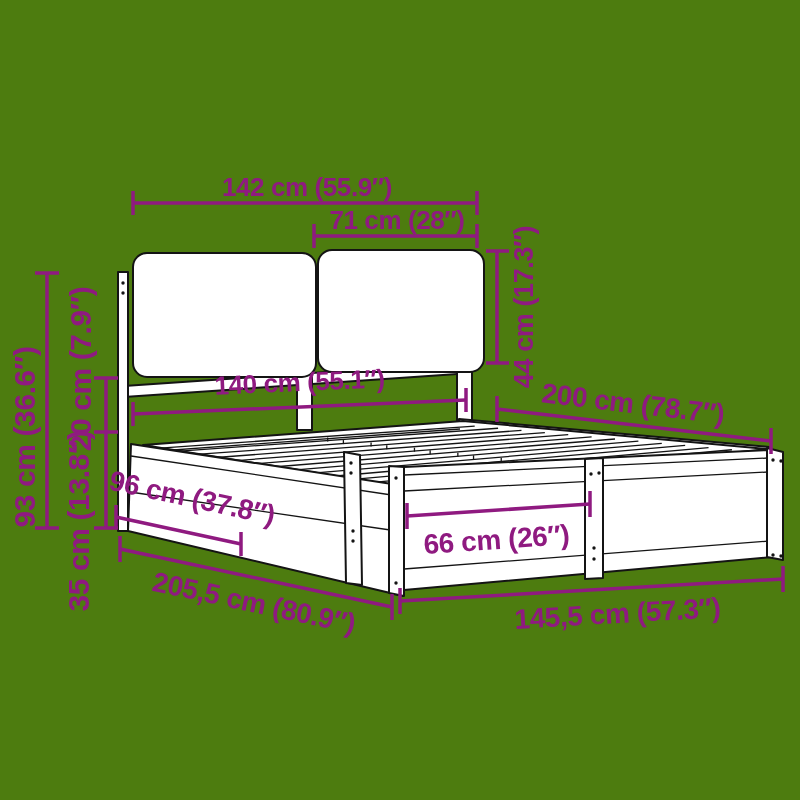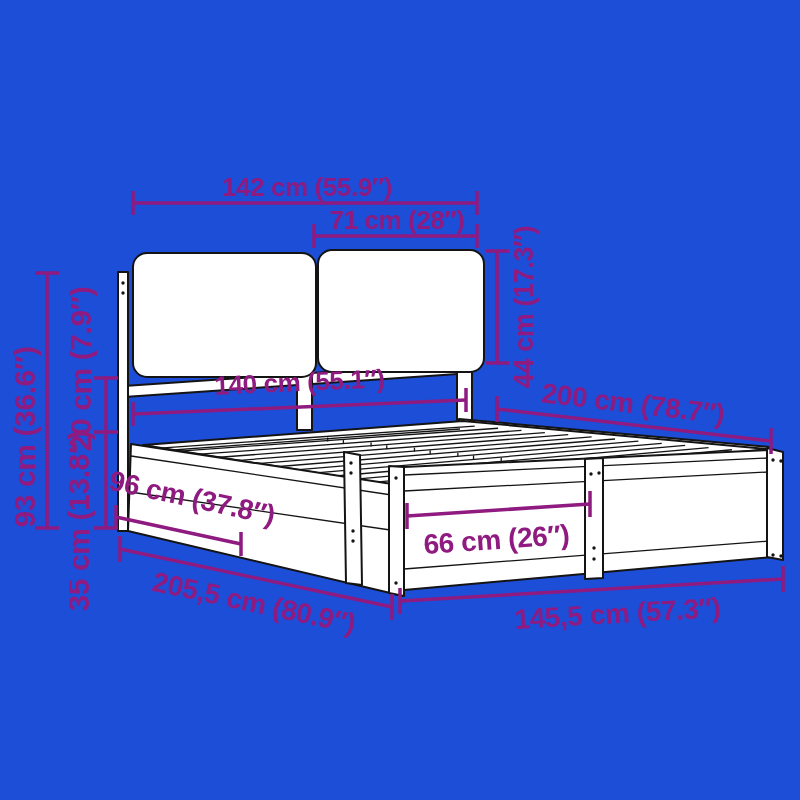--- a/index.html
+++ b/index.html
@@ -1,16 +1,16 @@
 <!DOCTYPE html>
 <html style="--accent: #8F1A80; --ink: #141414;"><head>
 <meta charset="utf-8">
 <style>
   html,body{margin:0;padding:0;background:#ffffff;}
-  .stage{width:800px;height:800px;background:#1d4ed8;position:relative;overflow:hidden;}
+  .stage{width:800px;height:800px;background:#4d7c0f;position:relative;overflow:hidden;}
   svg{display:block;}
   svg text{
     font-family:"Liberation Sans",sans-serif;
     font-weight:700;
     fill:var(--accent,#8F1A80);
     letter-spacing:-0.4px;
   }
   .t26{font-size:26px;}
   .t27{font-size:27px;}
   .t28{font-size:28px;}

